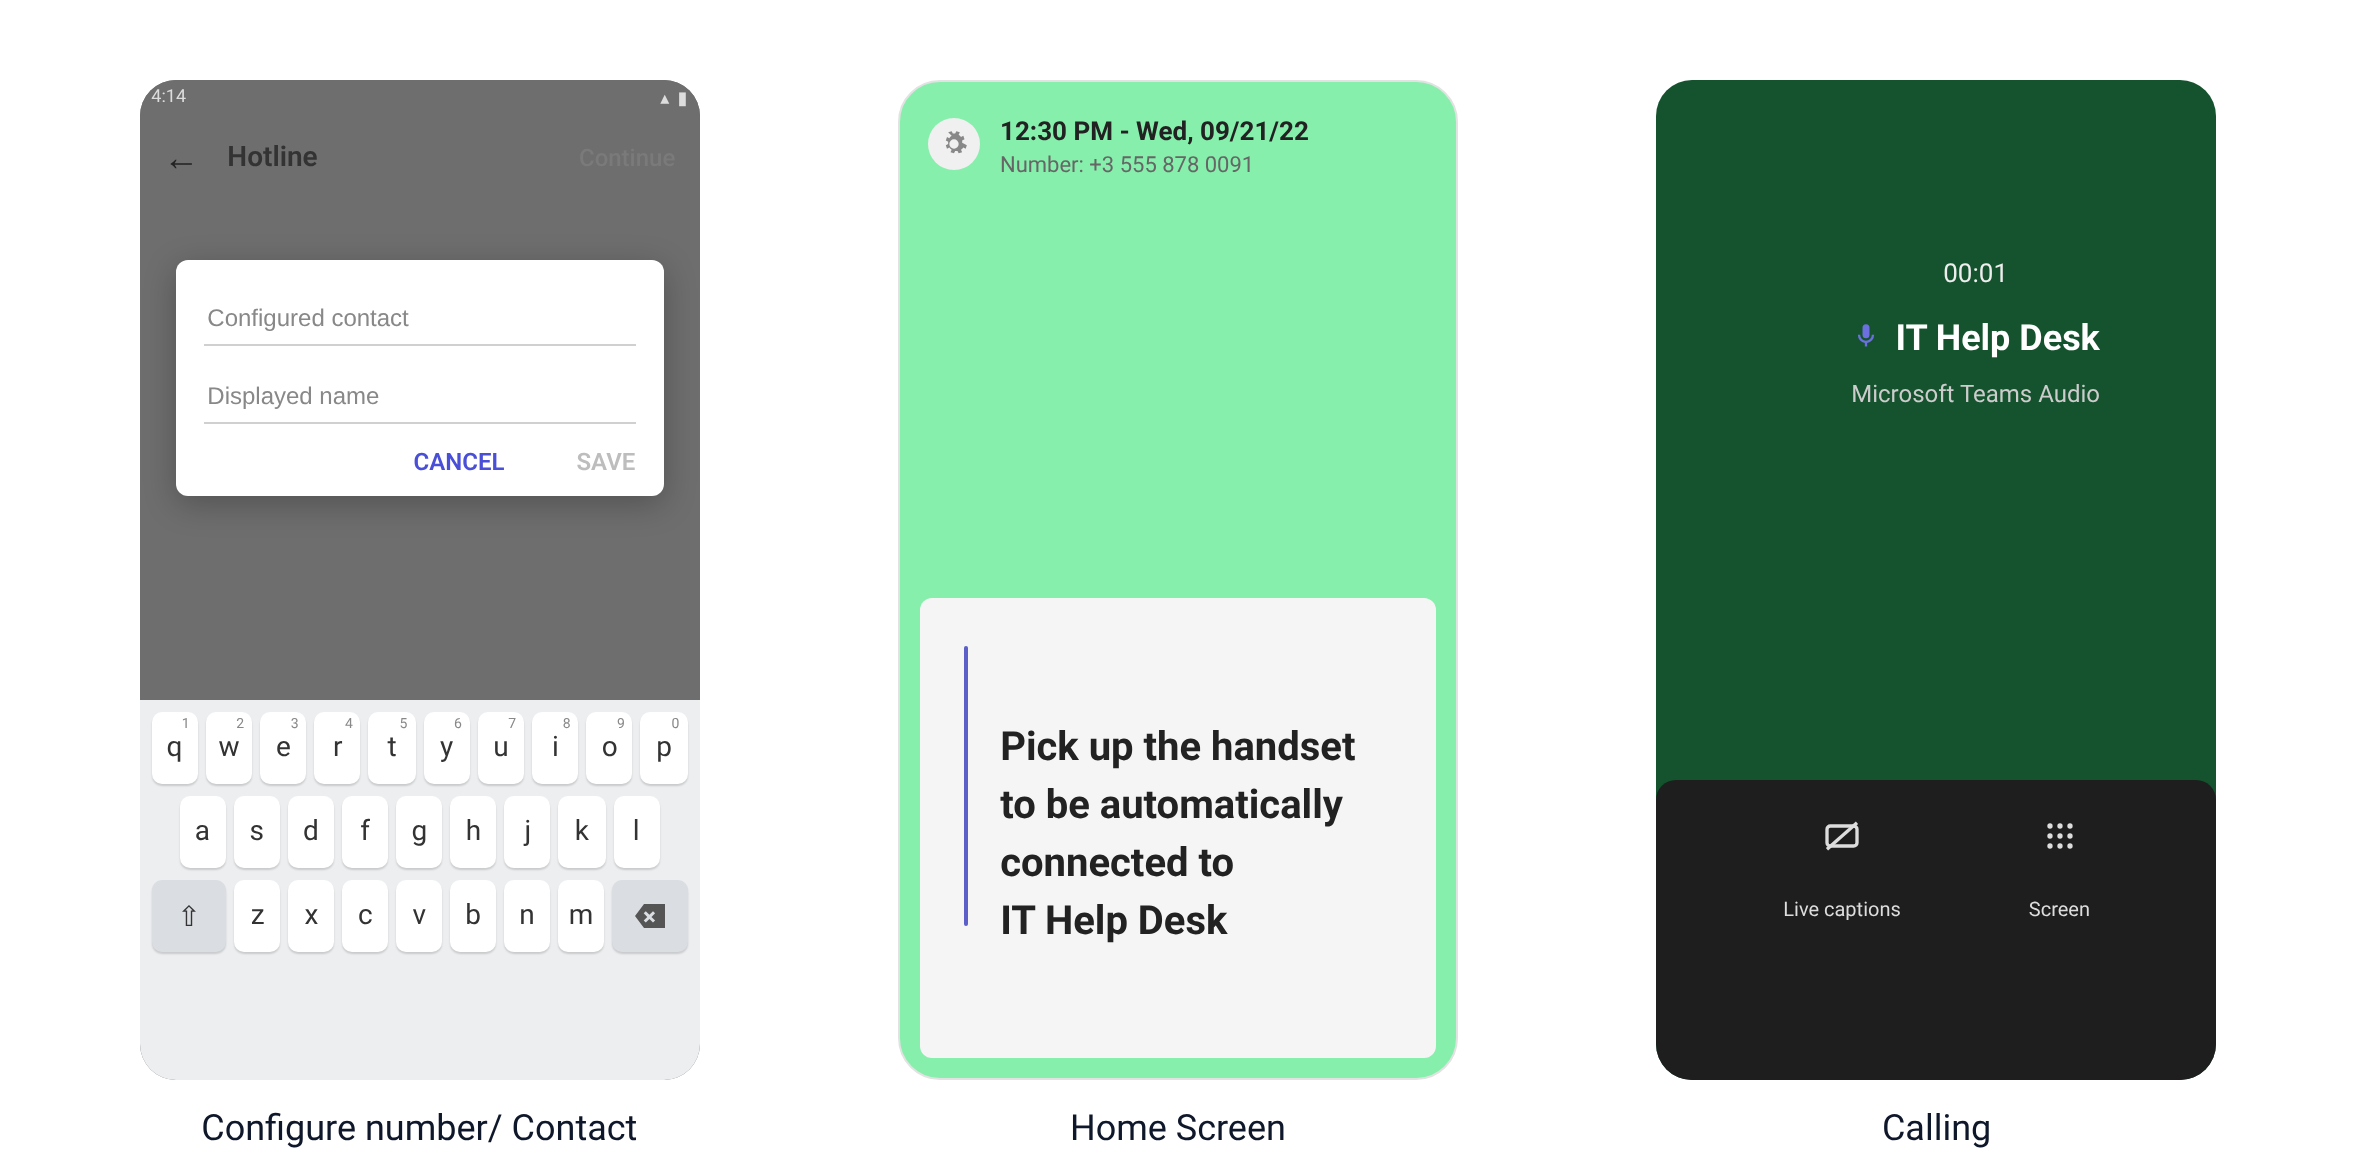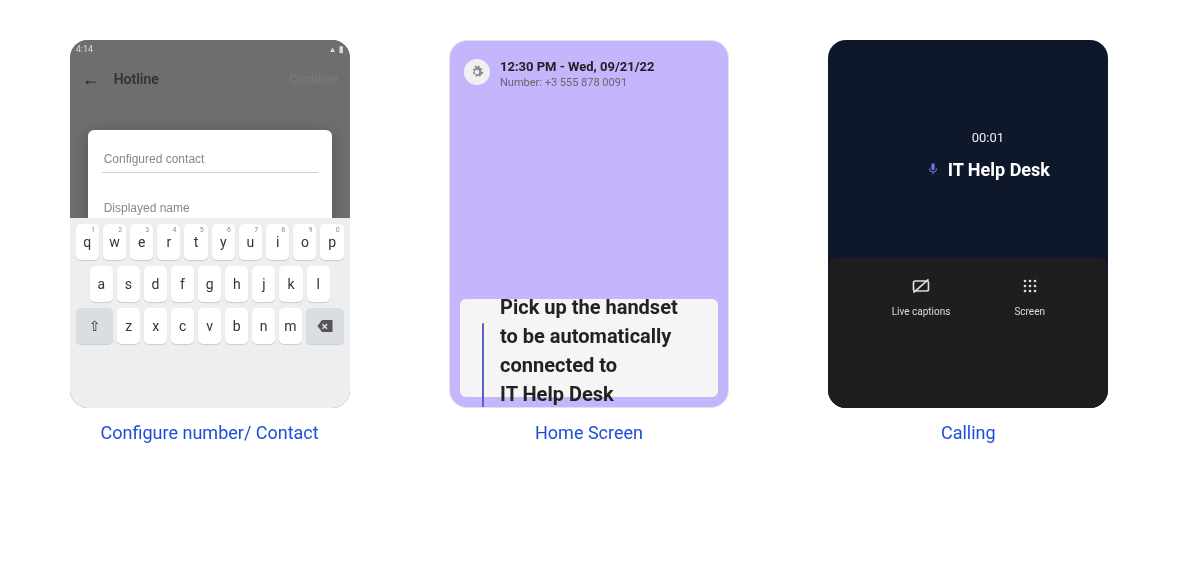--- a/index.html
+++ b/index.html
@@ -12,28 +12,28 @@
   }
   .phones {
     display: flex;
     justify-content: space-around;
     align-items: flex-start;
     padding: 40px 20px 0 20px;
   }
   .phone-col { display: flex; flex-direction: column; align-items: center; }
   .phone {
     width: 280px;
-    height: 368px;
+    height: 500px;
     border-radius: 18px;
     overflow: hidden;
     position: relative;
     border: 1px solid #e2e2e2;
     background: #fff;
   }
-  .caption { font-size: 18px; color: #1d4ed8; margin-top: 14px; }
+  .caption { font-size: 18px; color: #0f172a; margin-top: 14px; }
 
   
   .p1 { background: #6e6e6e; border: none; }
   .p1-statusbar {
     height: 18px; background:#6e6e6e;
     display:flex; justify-content:space-between; align-items:center;
     font-size:9px; color:#ddd; padding:0 6px;
   }
   .p1-statusbar .right { display:flex; gap:4px; }
   .p1-topbar {
@@ -43,21 +43,21 @@
   .p1-topbar .back { font-size:18px; margin-right:14px; color:#222; }
   .p1-topbar .cont { margin-left:auto; font-size:12px; color:#7a7a7a; font-weight:500; }
   .p1-dialog {
     position:absolute; top:90px; left:18px; right:18px;
     background:#fff; border-radius:6px; padding:16px 14px 10px 14px;
     box-shadow: 0 4px 16px rgba(0,0,0,0.25);
   }
   .p1-dialog h3 { color:#4a4fd8; font-size:14px; font-weight:500; margin-bottom:18px; }
   .p1-input {
     border:none; border-bottom:1px solid #d0d0d0; width:100%;
-    font-size:12px; color:#888; padding:6px 2px; margin-bottom:22px;
+    font-size:12px; color:#888; padding:6px 2px; margin-bottom:12px;
     background:transparent; outline:none;
   }
   .p1-input::placeholder { color:#888; }
   .p1-dlg-actions { display:flex; justify-content:flex-end; gap:36px; font-size:12px; font-weight:600; }
   .p1-dlg-actions .cancel { color:#4a4fd8; }
   .p1-dlg-actions .save { color:#bdbdbd; }
   .kb {
     position:absolute; bottom:0; left:0; right:0; height:190px;
     background:#eceef0; padding:6px 4px 4px 4px;
   }
@@ -74,21 +74,21 @@
   .key-sym { background:#dadde1; }
   .key-ent {
     background:#5b5fc7; color:#fff; border-radius:50%;
     width:36px; height:36px; flex:none; margin-left:4px;
     display:flex; align-items:center; justify-content:center;
   }
   .key-space { flex:3; }
   .key-bksp svg { width:18px; height:18px; }
 
   
-  .p2 { background:#c4b5fd; }
+  .p2 { background:#86efac;border-radius:21px; }
   .p2-top { display:flex; align-items:flex-start; padding:18px 14px 4px 14px; }
   .p2-gear {
     width:26px; height:26px; border-radius:50%; background:#f0f0f0;
     display:flex; align-items:center; justify-content:center; margin-right:10px;
     color:#888;
   }
   .p2-gear svg { width:14px; height:14px; }
   .p2-dt { font-size:13px; font-weight:700; color:#222; }
   .p2-num { font-size:11px; color:#666; margin-top:2px; }
   .p2-card {
@@ -97,33 +97,33 @@
     display:flex; align-items:center;
   }
   .p2-accent {
     width:5px; background:#5b5fc7; border-radius:3px;
     align-self:stretch; margin-right:16px;
     height:140px;
   }
   .p2-msg { font-size:20px; font-weight:700; color:#222; line-height:1.45; }
 
   
-  .p3 { background:#0f172a; color:#fff; border:none;padding-left:39px; }
+  .p3 { background:#14532d; color:#fff; border:none;padding-left:39px; }
   .p3-body { padding-top:90px; text-align:center; }
   .p3-timer { font-size:13px; color:#eee; }
   .p3-title { font-size:18px; font-weight:700; margin-top:14px; display:flex; align-items:center; justify-content:center; gap:8px; }
   .p3-title .mic svg { width:14px; height:14px; }
   .p3-sub { font-size:12px; color:#ccc; margin-top:10px; }
   .p3-bottom {
     position:absolute; bottom:0; left:0; right:0; height:150px;
     background:#1e1e1e; border-radius:10px 10px 0 0;
     display:flex; flex-direction:column; align-items:center; padding:18px 0 0 0;
   }
   .p3-actions { display:flex; gap:64px; margin-bottom:20px; }
-  .p3-act { display:flex; flex-direction:column; align-items:center; font-size:10px; color:#ddd; gap:10px; }
+  .p3-act { display:flex; flex-direction:column; align-items:center; font-size:10px; color:#ddd; gap:22px; }
   .p3-act svg { width:20px; height:20px; }
   .p3-end {
     background:#a03030; color:#fff; border:none; border-radius:6px;
     padding:10px 22px; font-size:12px; font-weight:600;
     display:flex; align-items:center; gap:8px;
   }
   .p3-end svg { width:14px; height:14px; }
 </style>
 </head>
 <body>
@@ -227,20 +227,21 @@
       <div class="p3-body">
         <div class="p3-timer">00:01</div>
         <div class="p3-title">
           <span class="mic">
             <svg viewBox="0 0 24 24">
                 <path fill="#6b6fe0" d="M12 14a3 3 0 003-3V5a3 3 0 10-6 0v6a3 3 0 003 3zm5-3a5 5 0 01-10 0H5a7 7 0 006 6.9V21h2v-3.1A7 7 0 0019 11h-2z"></path>
               </svg>
           </span>
           <span>IT Help Desk</span>
         </div>
+        <div class="p3-sub">Microsoft Teams Audio</div>
       </div>
       <div class="p3-bottom">
         <div class="p3-actions">
           <div class="p3-act">
             <svg viewBox="0 0 24 24">
                 <rect x="3" y="6" width="18" height="12" rx="2" fill="none" stroke="#ddd" stroke-width="2"></rect>
                 <line x1="3" y1="20" x2="21" y2="4" stroke="#ddd" stroke-width="2"></line>
               </svg>
             <span>Live captions</span>
           </div>

